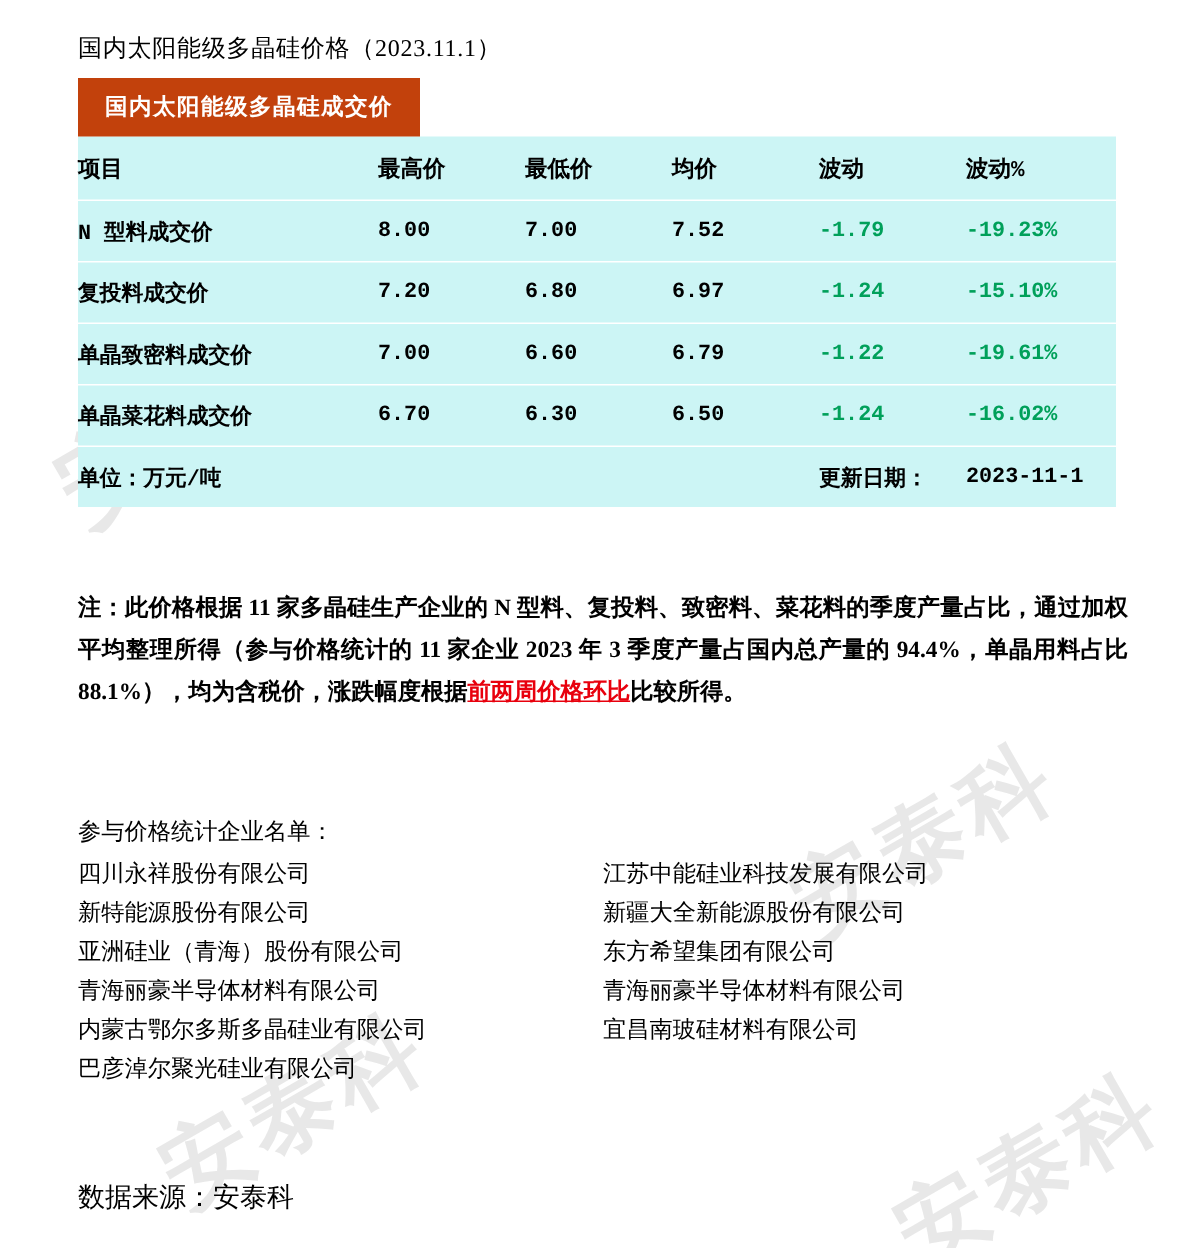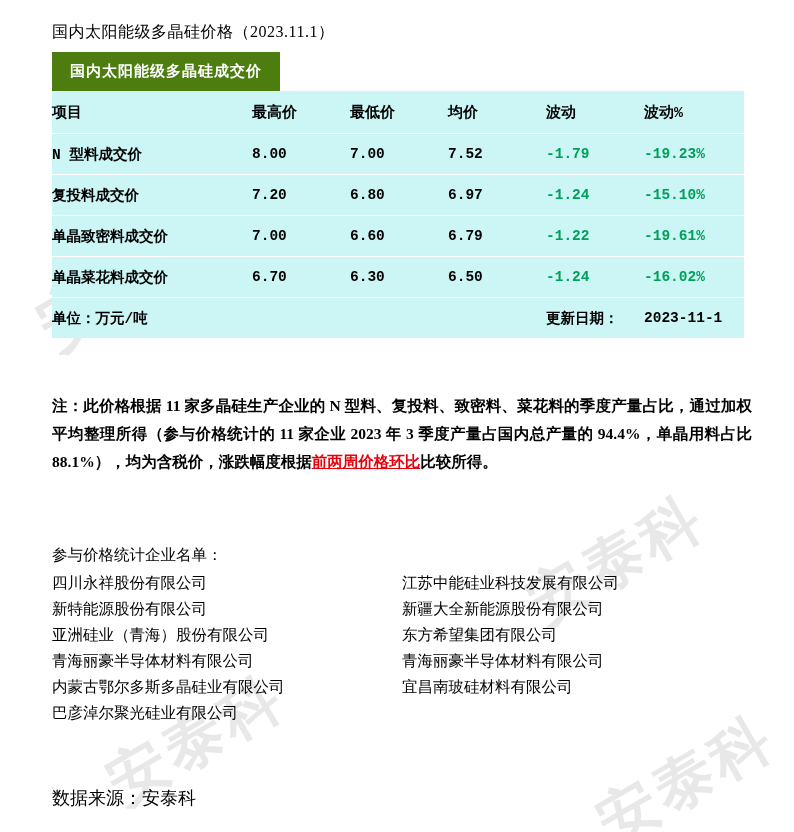--- a/index.html
+++ b/index.html
@@ -52,21 +52,21 @@
   }
 
   
   .table-wrap {
     position: absolute;
     left: 52px;
     top: 52px;
     width: 692px;
   }
   .tbl-header-bar {
-    background: #4d7c0f;
+    background: #c2410c;
     color: #ffffff;
     font-size: 15px;
     font-weight: bold;
     padding: 10px 18px 10px 18px;
     display: inline-block;
     letter-spacing: 1px;
   }
   table.price {
     border-collapse: collapse;
     width: 692px;

